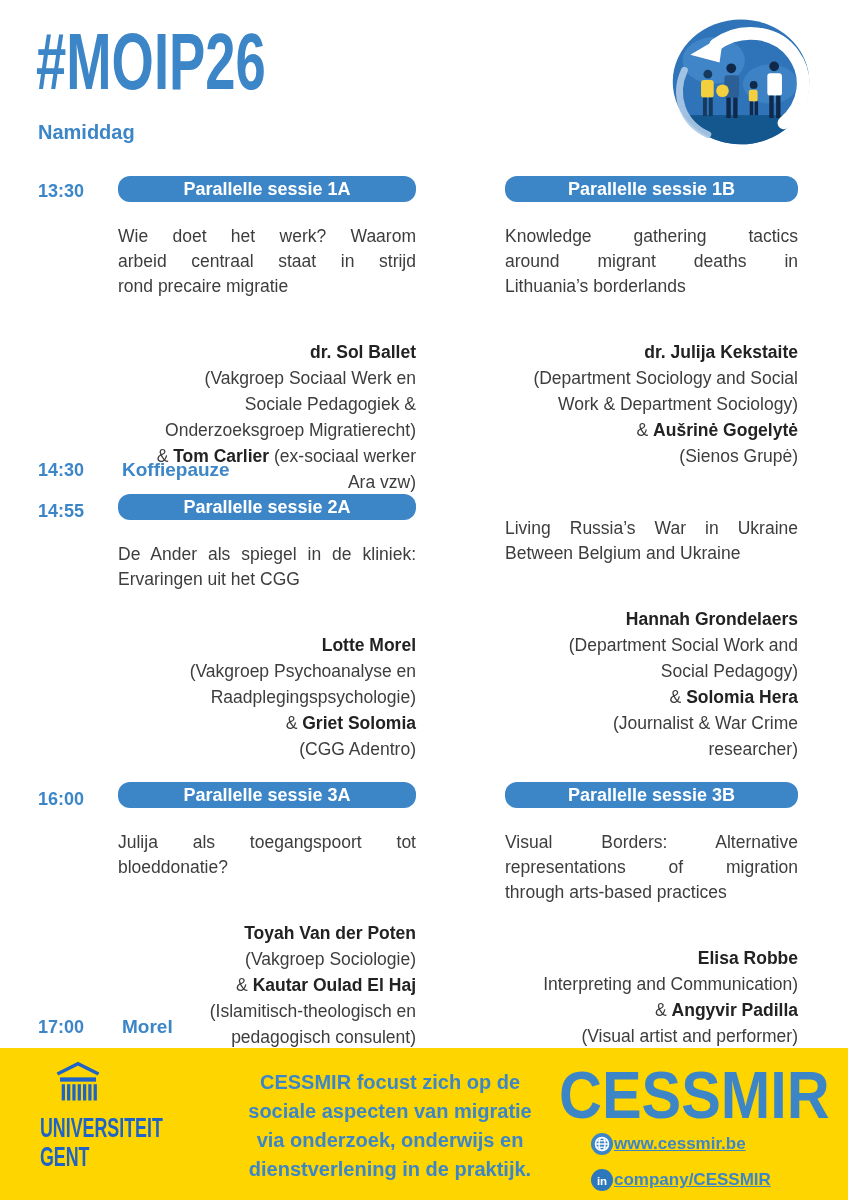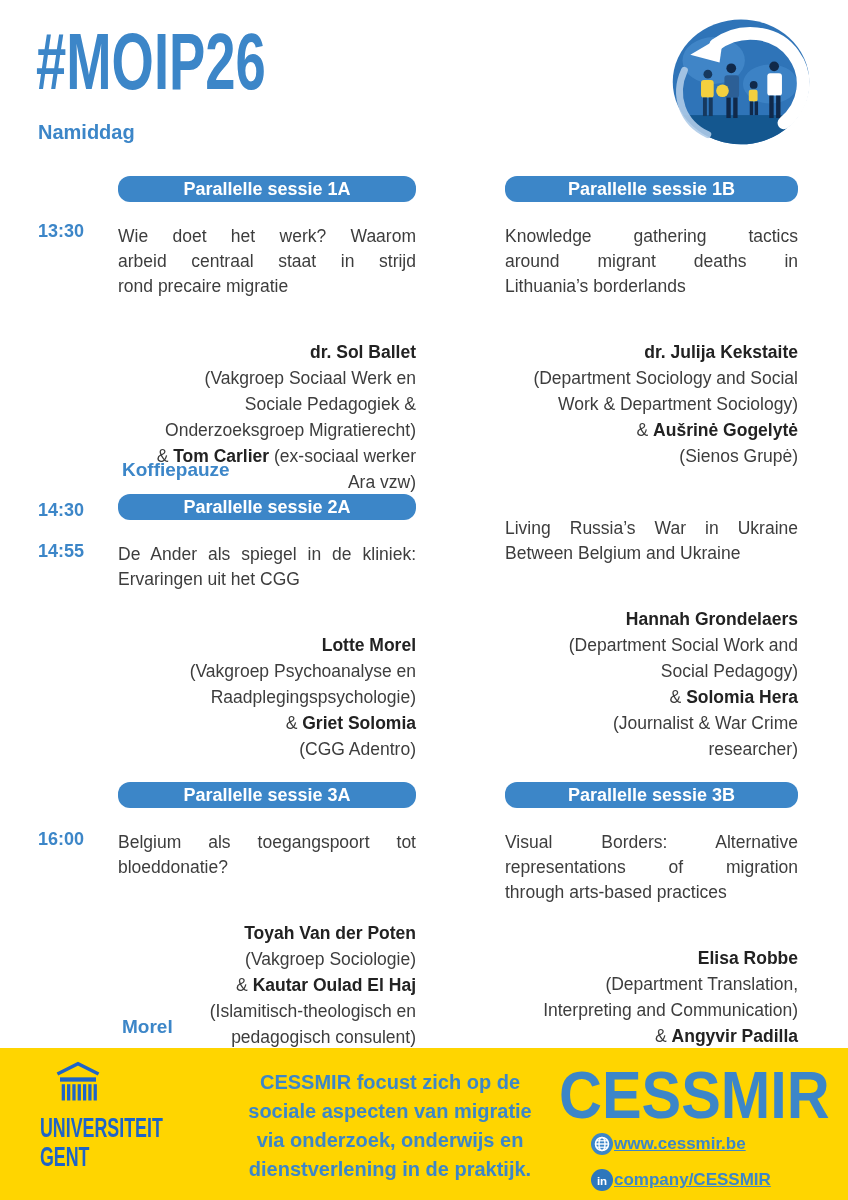--- a/index.html
+++ b/index.html
@@ -14,21 +14,21 @@
     font-family:"Liberation Sans", sans-serif;color:var(--text);
   }
   
   .title{position:absolute;left:36px;top:22px;color:var(--accent);
     font-size:80px;font-weight:700;line-height:1;white-space:nowrap;}
   .title .cond{display:inline-block;transform:scaleX(.68);transform-origin:left;}
   .section-label{position:absolute;left:38px;top:121px;color:var(--accent);
     font-size:20px;font-weight:700;}
   .logo{position:absolute;left:663px;top:12px;width:156px;height:136px;}
   
-  .time{position:absolute;left:38px;font-size:18px;font-weight:700;color:var(--accent);margin-top:40px;}
+  .time{position:absolute;left:38px;font-size:18px;font-weight:700;color:var(--accent);}
   .t0{top:181px}.t1{top:460px}.t2{top:501px}.t3{top:789px}.t4{top:1017px}
   .slabel{position:absolute;left:122px;font-size:19px;font-weight:700;color:var(--accent);}
   .k{top:459px}.e{top:1016px}
   
   .session{position:absolute;}
   .s0{left:118px;top:176px;width:298px;}
   .s1{left:505px;top:176px;width:293px;}
   .s2{left:118px;top:494px;width:298px;}
   .s3{left:505px;top:494px;width:293px;}
   .s4{left:118px;top:782px;width:298px;}
@@ -167,41 +167,40 @@
         <div><span>(Department Social Work and</span></div>
         <div><span>Social Pedagogy)</span></div>
         <div><span>&amp; </span><span class="b">Solomia Hera</span></div>
         <div><span>(Journalist &amp; War Crime</span></div>
         <div><span>researcher)</span></div>
       </div>
   </section>
   <section class="session s4">
     <div class="bar">Parallelle sessie 3A</div>
     <div class="desc">
-        <div class="jline">Belgium als toegangspoort tot</div>
+        <div class="jline">Julija als toegangspoort tot</div>
         <div class="lline">bloeddonatie?</div>
       </div>
     <div class="speakers">
         <div><span class="b">Toyah Van der Poten</span></div>
         <div><span>(Vakgroep Sociologie)</span></div>
         <div><span>&amp; </span><span class="b">Kautar Oulad El Haj</span></div>
         <div><span>(Islamitisch-theologisch en</span></div>
         <div><span>pedagogisch consulent)</span></div>
       </div>
   </section>
   <section class="session s5">
     <div class="bar">Parallelle sessie 3B</div>
     <div class="desc">
         <div class="jline">Visual Borders: Alternative</div>
         <div class="jline">representations of migration</div>
         <div class="lline">through arts-based practices</div>
       </div>
     <div class="speakers">
         <div><span class="b">Elisa Robbe</span></div>
-        <div><span>(Department Translation,</span></div>
         <div><span>Interpreting and Communication)</span></div>
         <div><span>&amp; </span><span class="b">Angyvir Padilla</span></div>
         <div><span>(Visual artist and performer)</span></div>
       </div>
   </section>
 
   <footer class="footer">
     <div class="ugent-icon">
       <svg viewBox="0 0 56 52" width="48" height="45">
         <g fill="#1e64c8" stroke="none">

